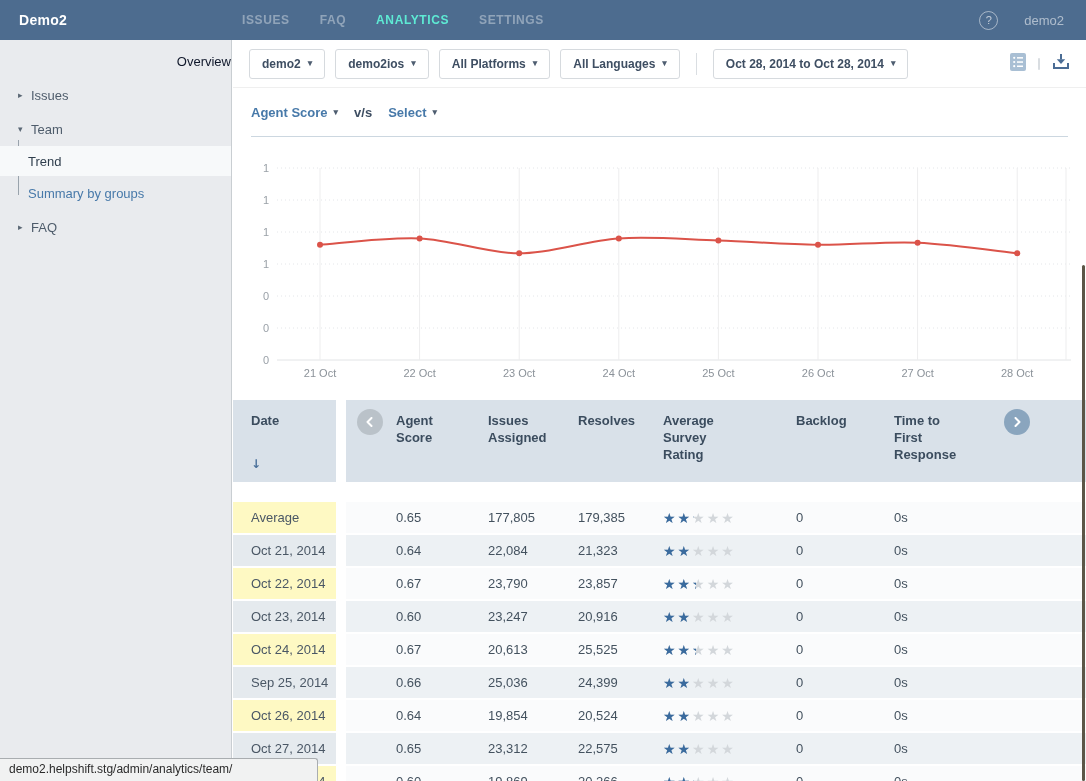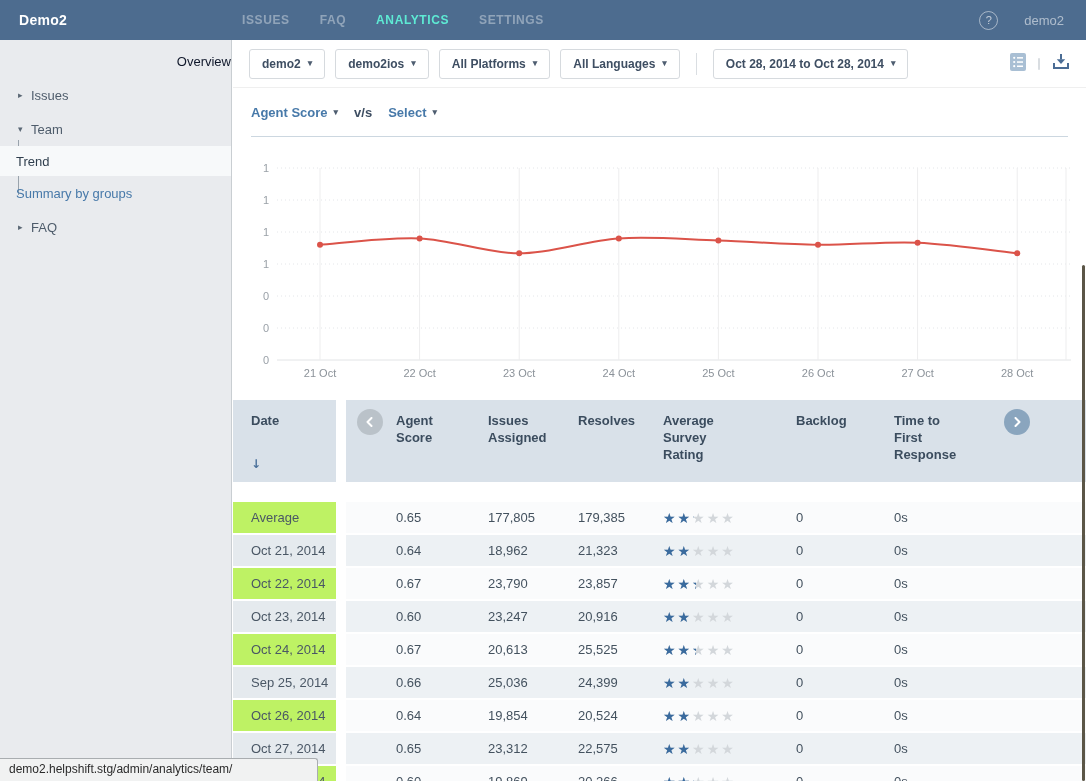--- a/index.html
+++ b/index.html
@@ -22,21 +22,21 @@
   
   .sidebar{position:absolute;top:40px;left:0;width:232px;bottom:0;background:#e9ebee;
            border-right:1px solid #c9ced2;box-sizing:border-box;padding-top:6px;z-index:2;}
   .side-item{height:30px;display:flex;align-items:center;padding-left:18px;font-size:13px;
              margin-bottom:2px;cursor:pointer;}
   .side-link{color:#0f172a;justify-content:flex-end;}
   .side-group{color:#4e5c6b;margin-top:4px;}
   .tri{width:13px;font-size:9px;color:#5b6875;display:inline-block;}
   .subgroup{position:relative;}
   .subgroup::before{content:"";position:absolute;left:18px;top:-6px;bottom:13px;width:1px;background:#99a3ac;}
-  .side-sub{padding-left:16px;color:#4779a9;position:relative;}
+  .side-sub{padding-left:28px;color:#4779a9;position:relative;}
   .side-sub.active{background:#f7f9fa;color:#2f3e4d;}
 
   
   .content{position:absolute;top:40px;left:233px;right:0;bottom:0;background:#fff;overflow:hidden;}
 
   .filterbar{height:48px;display:flex;align-items:center;padding:0 16px;gap:10px;
              border-bottom:1px solid #efefef;box-sizing:border-box;}
   .fbtn{display:flex;align-items:center;gap:7px;background:#fff;border:1px solid #d6dade;border-radius:3px;
         height:30px;padding:0 12px;font-size:12px;font-weight:bold;color:#3e4e62;
         font-family:inherit;cursor:pointer;white-space:nowrap;}
@@ -68,21 +68,21 @@
   .chevbtn{width:26px;height:26px;border-radius:50%;border:none;display:flex;align-items:center;
            justify-content:center;cursor:pointer;padding:0;}
   .chev-left{background:#bac2c9;margin-left:11px;}
   .chev-right{background:#8aa5be;margin-left:13px;}
 
   .trow{height:33px;border-top:2px solid #fff;box-sizing:border-box;}
   .tc{font-size:13px;display:flex;align-items:center;color:#44525f;}
   .c-date{padding-left:18px;color:#4a5765;}
   .trow.odd .cell-main{background:#fafbfc;}
   .trow.even .cell-main{background:#edf1f4;}
-  .trow.odd .c-date{background:#bef264;}
+  .trow.odd .c-date{background:#fef9c3;}
   .trow.even .c-date{background:#e5eaee;}
   .stars{position:relative;font-family:"DejaVu Sans",sans-serif;font-size:14px;letter-spacing:2px;
          color:#d3d7db;line-height:1;white-space:nowrap;}
   .stars .fill{position:absolute;left:0;top:0;overflow:hidden;white-space:nowrap;color:#3a6b9e;}
 
   
   .statusbar{position:absolute;left:0;bottom:0;width:318px;height:23px;box-sizing:border-box;
              background:#f1f2f2;border:1px solid #a9adb0;border-left:none;border-bottom:none;
              border-top-right-radius:3px;font-size:12px;color:#2b2b2b;line-height:21px;
              padding-left:9px;z-index:9;}
@@ -280,21 +280,21 @@
         </div>
         <div class="tc cell-main">0</div>
         <div class="tc cell-main">0s</div>
         <div class="tc cell-main"></div>
       </div>
       <div class="tgrid trow even">
         <div class="tc c-date">Oct 21, 2014</div>
         <div class="c-gap"></div>
         <div class="tc cell-main"></div>
         <div class="tc cell-main">0.64</div>
-        <div class="tc cell-main">18,962</div>
+        <div class="tc cell-main">22,084</div>
         <div class="tc cell-main">21,323</div>
         <div class="tc cell-main">
           <span class="stars">★★★★★<span class="fill" style="width: 40%;">★★★★★</span></span>
         </div>
         <div class="tc cell-main">0</div>
         <div class="tc cell-main">0s</div>
         <div class="tc cell-main"></div>
       </div>
       <div class="tgrid trow odd">
         <div class="tc c-date">Oct 22, 2014</div>

